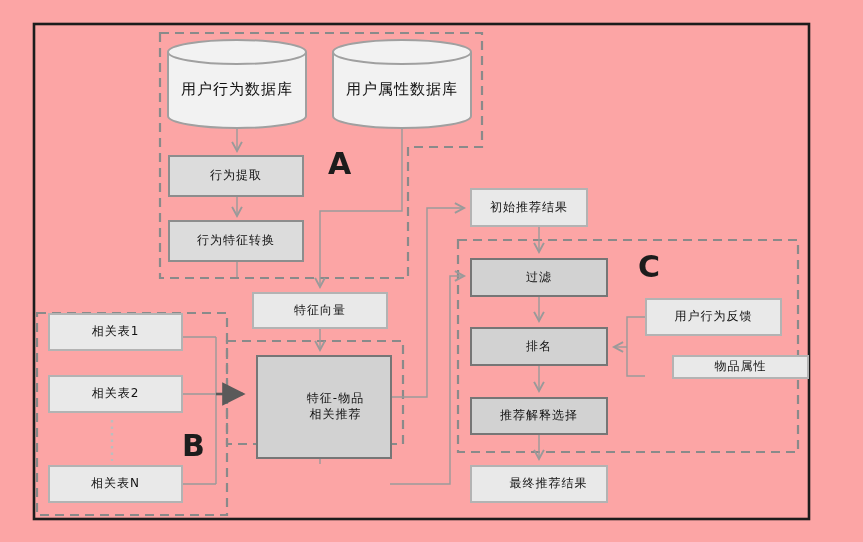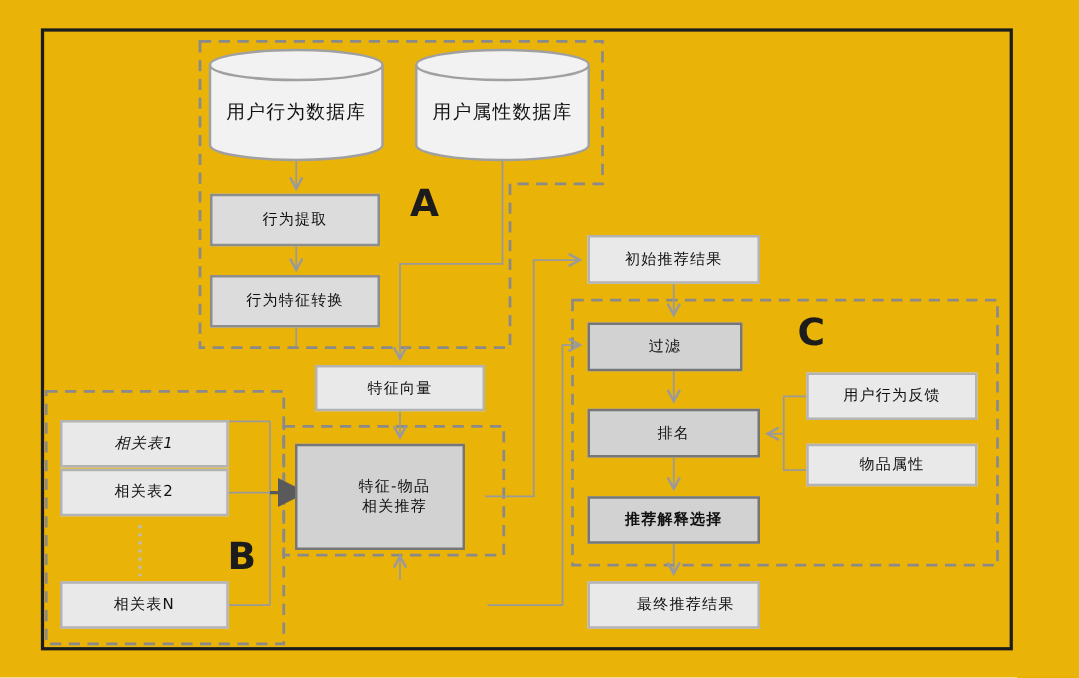--- a/index.html
+++ b/index.html
@@ -1,17 +1,17 @@
 <!DOCTYPE html>
 <html><head>
 <meta charset="utf-8">
 <style>
   html,body{margin:0;padding:0;background:#fff;}
   .stage{
-    position:relative;width:863px;height:542px;background:#eab308;overflow:hidden;
+    position:relative;width:863px;height:542px;background:#fca5a5;overflow:hidden;
     font-family:"DejaVu Sans","Liberation Sans",sans-serif;color:#111;
   }
   .stage svg{position:absolute;left:0;top:0;}
   .node{
     position:absolute;box-sizing:border-box;display:flex;align-items:center;justify-content:center;
     text-align:center;font-size:12px;line-height:1.3;letter-spacing:1px;color:#111;
   }
   .box-light{background:#e9e9e9;border:2px solid #b3b3b3;}
   .box-medium{background:#dcdcdc;border:2px solid #8d8d8d;}
   .box-dark{background:#d2d2d2;border:2px solid #767676;}
@@ -81,36 +81,36 @@
     <line x1="112" y1="420" x2="112" y2="461" stroke="#bdbdbd" stroke-width="2.4" stroke-dasharray="2.5 4"></line>
   </svg>
 
   <div class="db-label" style="left:168px;top:80px;width:138px;">用户行为数据库</div>
   <div class="db-label" style="left:333px;top:80px;width:138px;">用户属性数据库</div>
 
   <div class="node box-medium" style="left:168px;top:155px;width:136px;height:42px;">行为提取</div>
   <div class="node box-medium" style="left:168px;top:220px;width:136px;height:42px;">行为特征转换</div>
   <div class="node box-light" style="left:252px;top:292px;width:136px;height:37px;">特征向量</div>
 
-  <div class="node box-dark" style="left:236px;top:355px;width:136px;height:85px;flex-direction:column;padding-left:23px;">
+  <div class="node box-dark" style="left:256px;top:355px;width:136px;height:104px;flex-direction:column;padding-left:23px;">
     <span>特征-物品</span>
     <span>相关推荐</span>
   </div>
 
-  <div class="node box-light" style="left:48px;top:336px;width:135px;height:38px;font-style:italic;">相关表1</div>
+  <div class="node box-light" style="left:48px;top:313px;width:135px;height:38px;">相关表1</div>
   <div class="node box-light" style="left:48px;top:375px;width:135px;height:38px;">相关表2</div>
   <div class="node box-light" style="left:48px;top:465px;width:135px;height:38px;">相关表N</div>
 
 
-  <div class="node box-light" style="left:470px;top:188px;width:138px;height:39px;">初始推荐结果</div>
-  <div class="node box-dark" style="left:470px;top:258px;width:124px;height:39px;">过滤</div>
+  <div class="node box-light" style="left:470px;top:188px;width:118px;height:39px;">初始推荐结果</div>
+  <div class="node box-dark" style="left:470px;top:258px;width:138px;height:39px;">过滤</div>
   <div class="node box-dark" style="left:470px;top:327px;width:138px;height:39px;">排名</div>
-  <div class="node box-dark" style="left:470px;top:397px;width:138px;height:38px;font-weight:bold;">推荐解释选择</div>
+  <div class="node box-dark" style="left:470px;top:397px;width:138px;height:38px;">推荐解释选择</div>
   <div class="node box-light" style="left:470px;top:465px;width:138px;height:38px;padding-left:19px;">最终推荐结果</div>
 
   <div class="node box-light" style="left:645px;top:298px;width:137px;height:38px;">用户行为反馈</div>
-  <div class="node box-light" style="left:645px;top:355px;width:137px;height:34px;">物品属性</div>
+  <div class="node box-light" style="left:672px;top:355px;width:137px;height:24px;">物品属性</div>
 
   <div class="region-label" style="left:328px;top:146px;">A</div>
   <div class="region-label" style="left:182px;top:428px;">B</div>
   <div class="region-label" style="left:638px;top:249px;">C</div>
 
 </div>
 
 </body></html>

